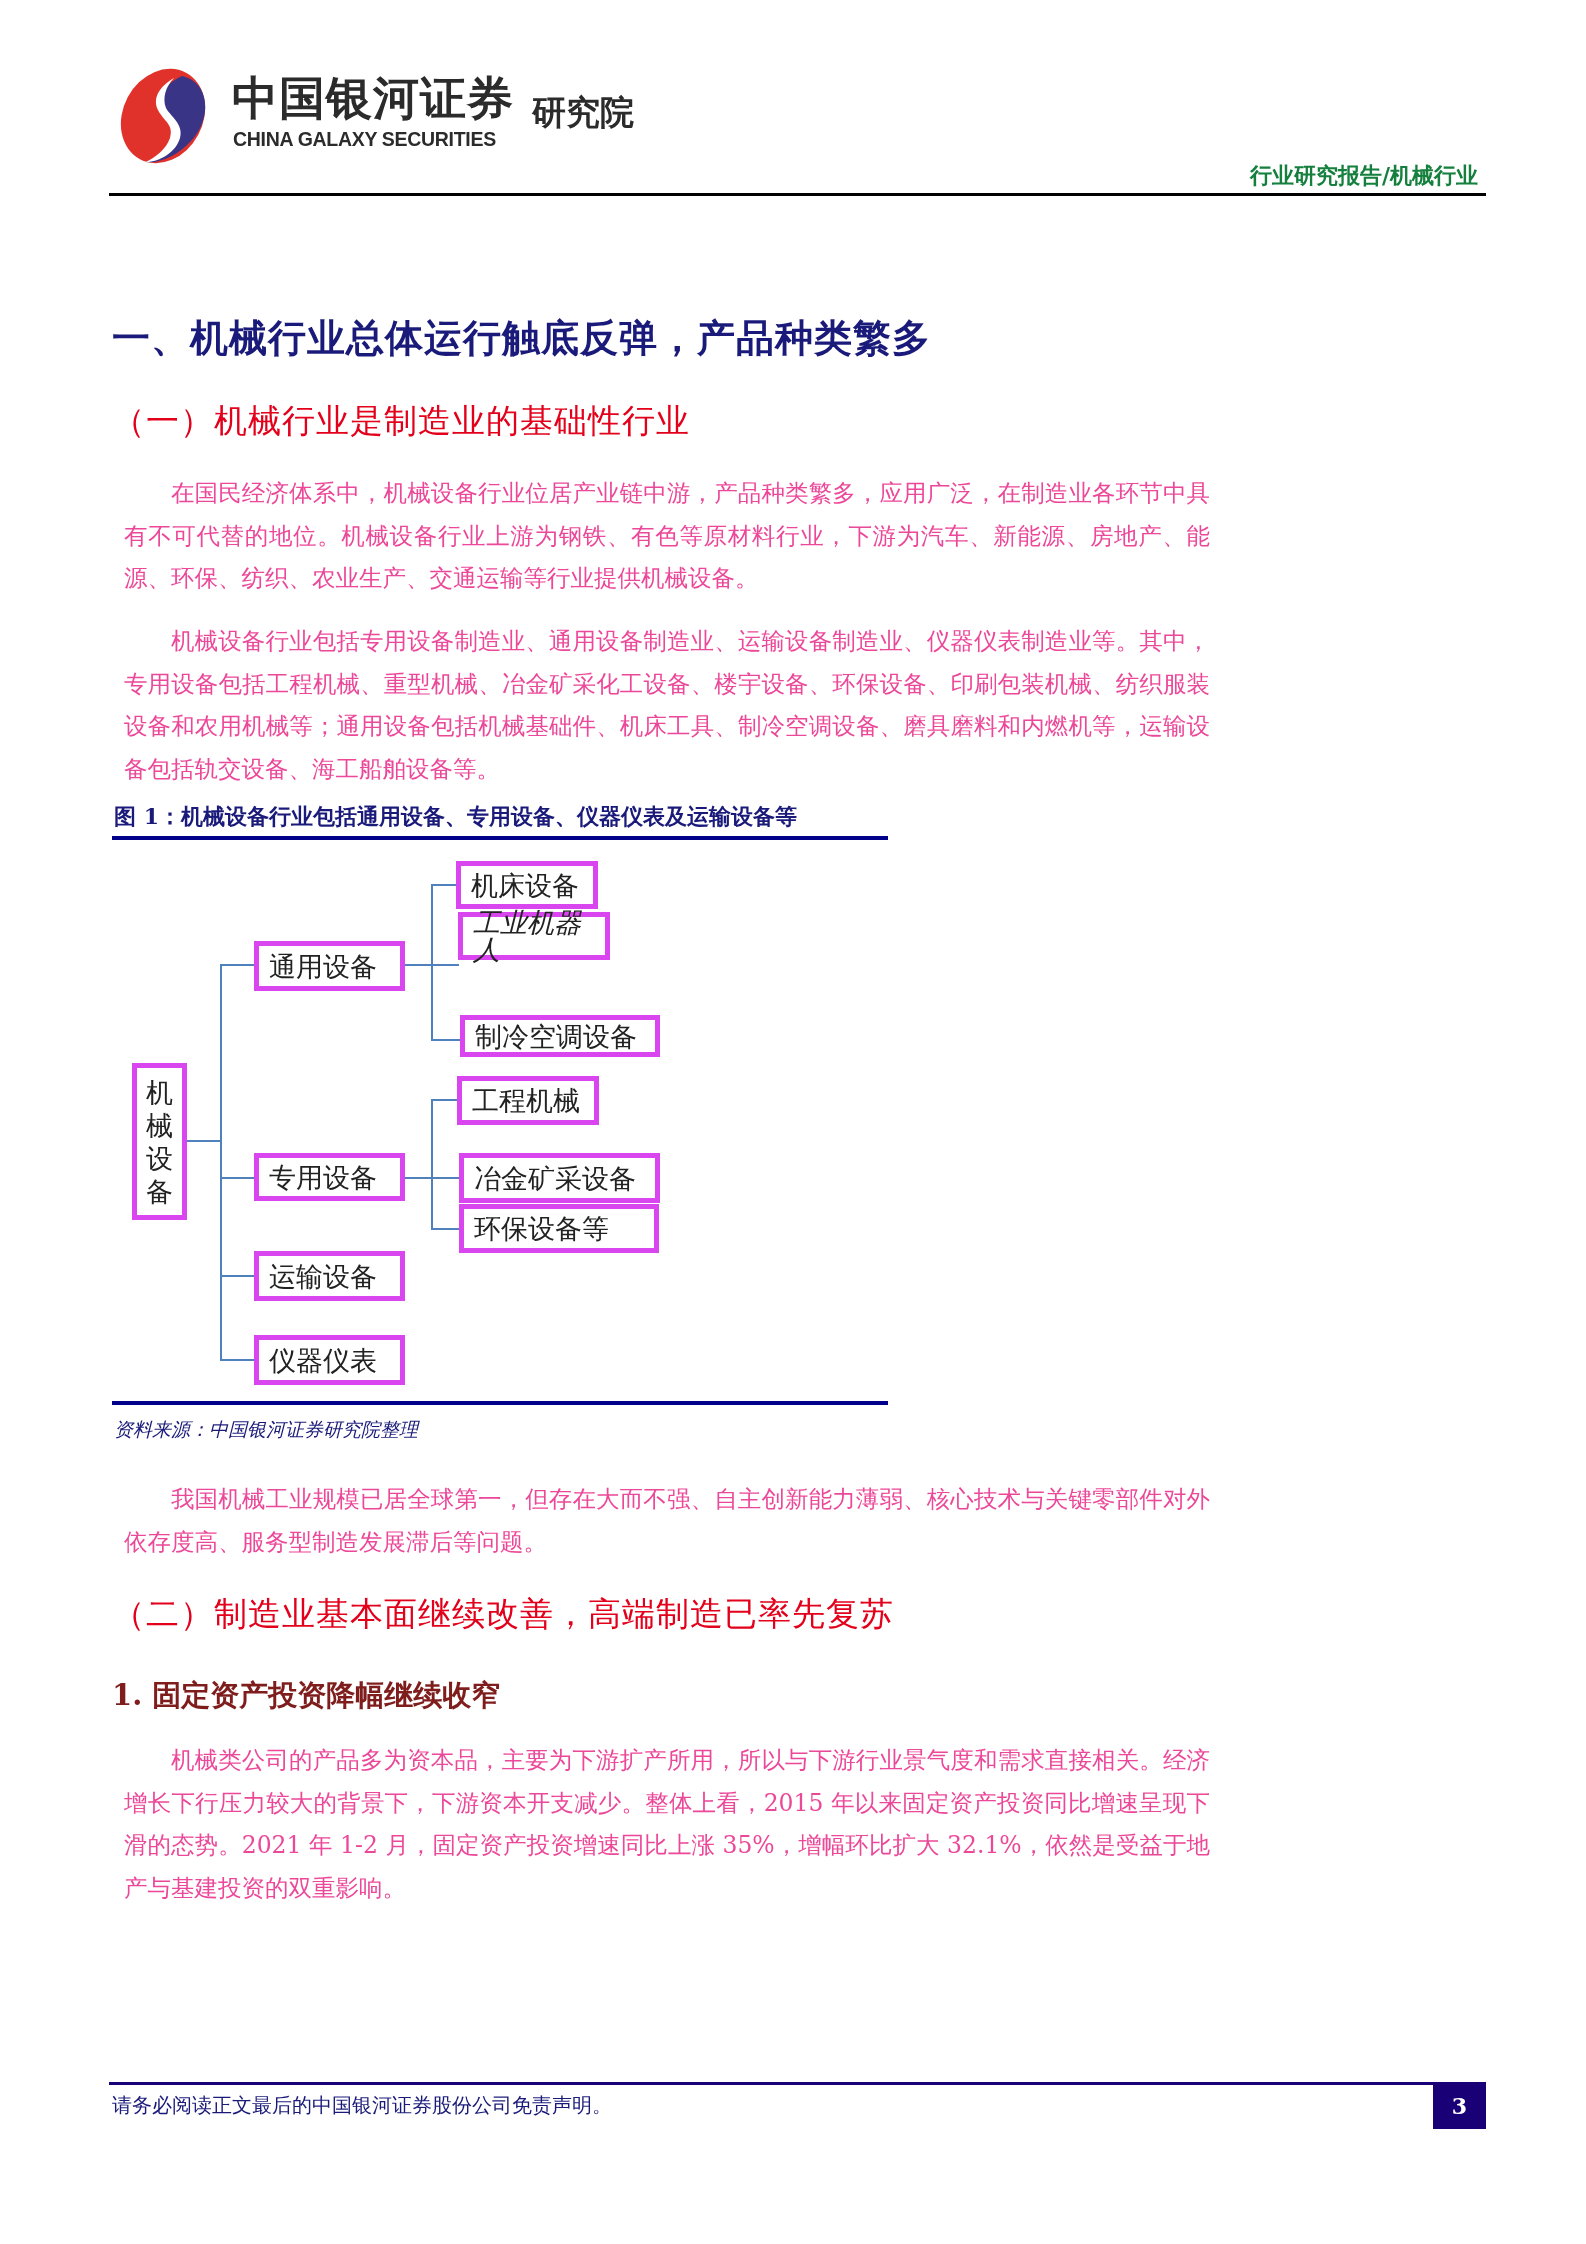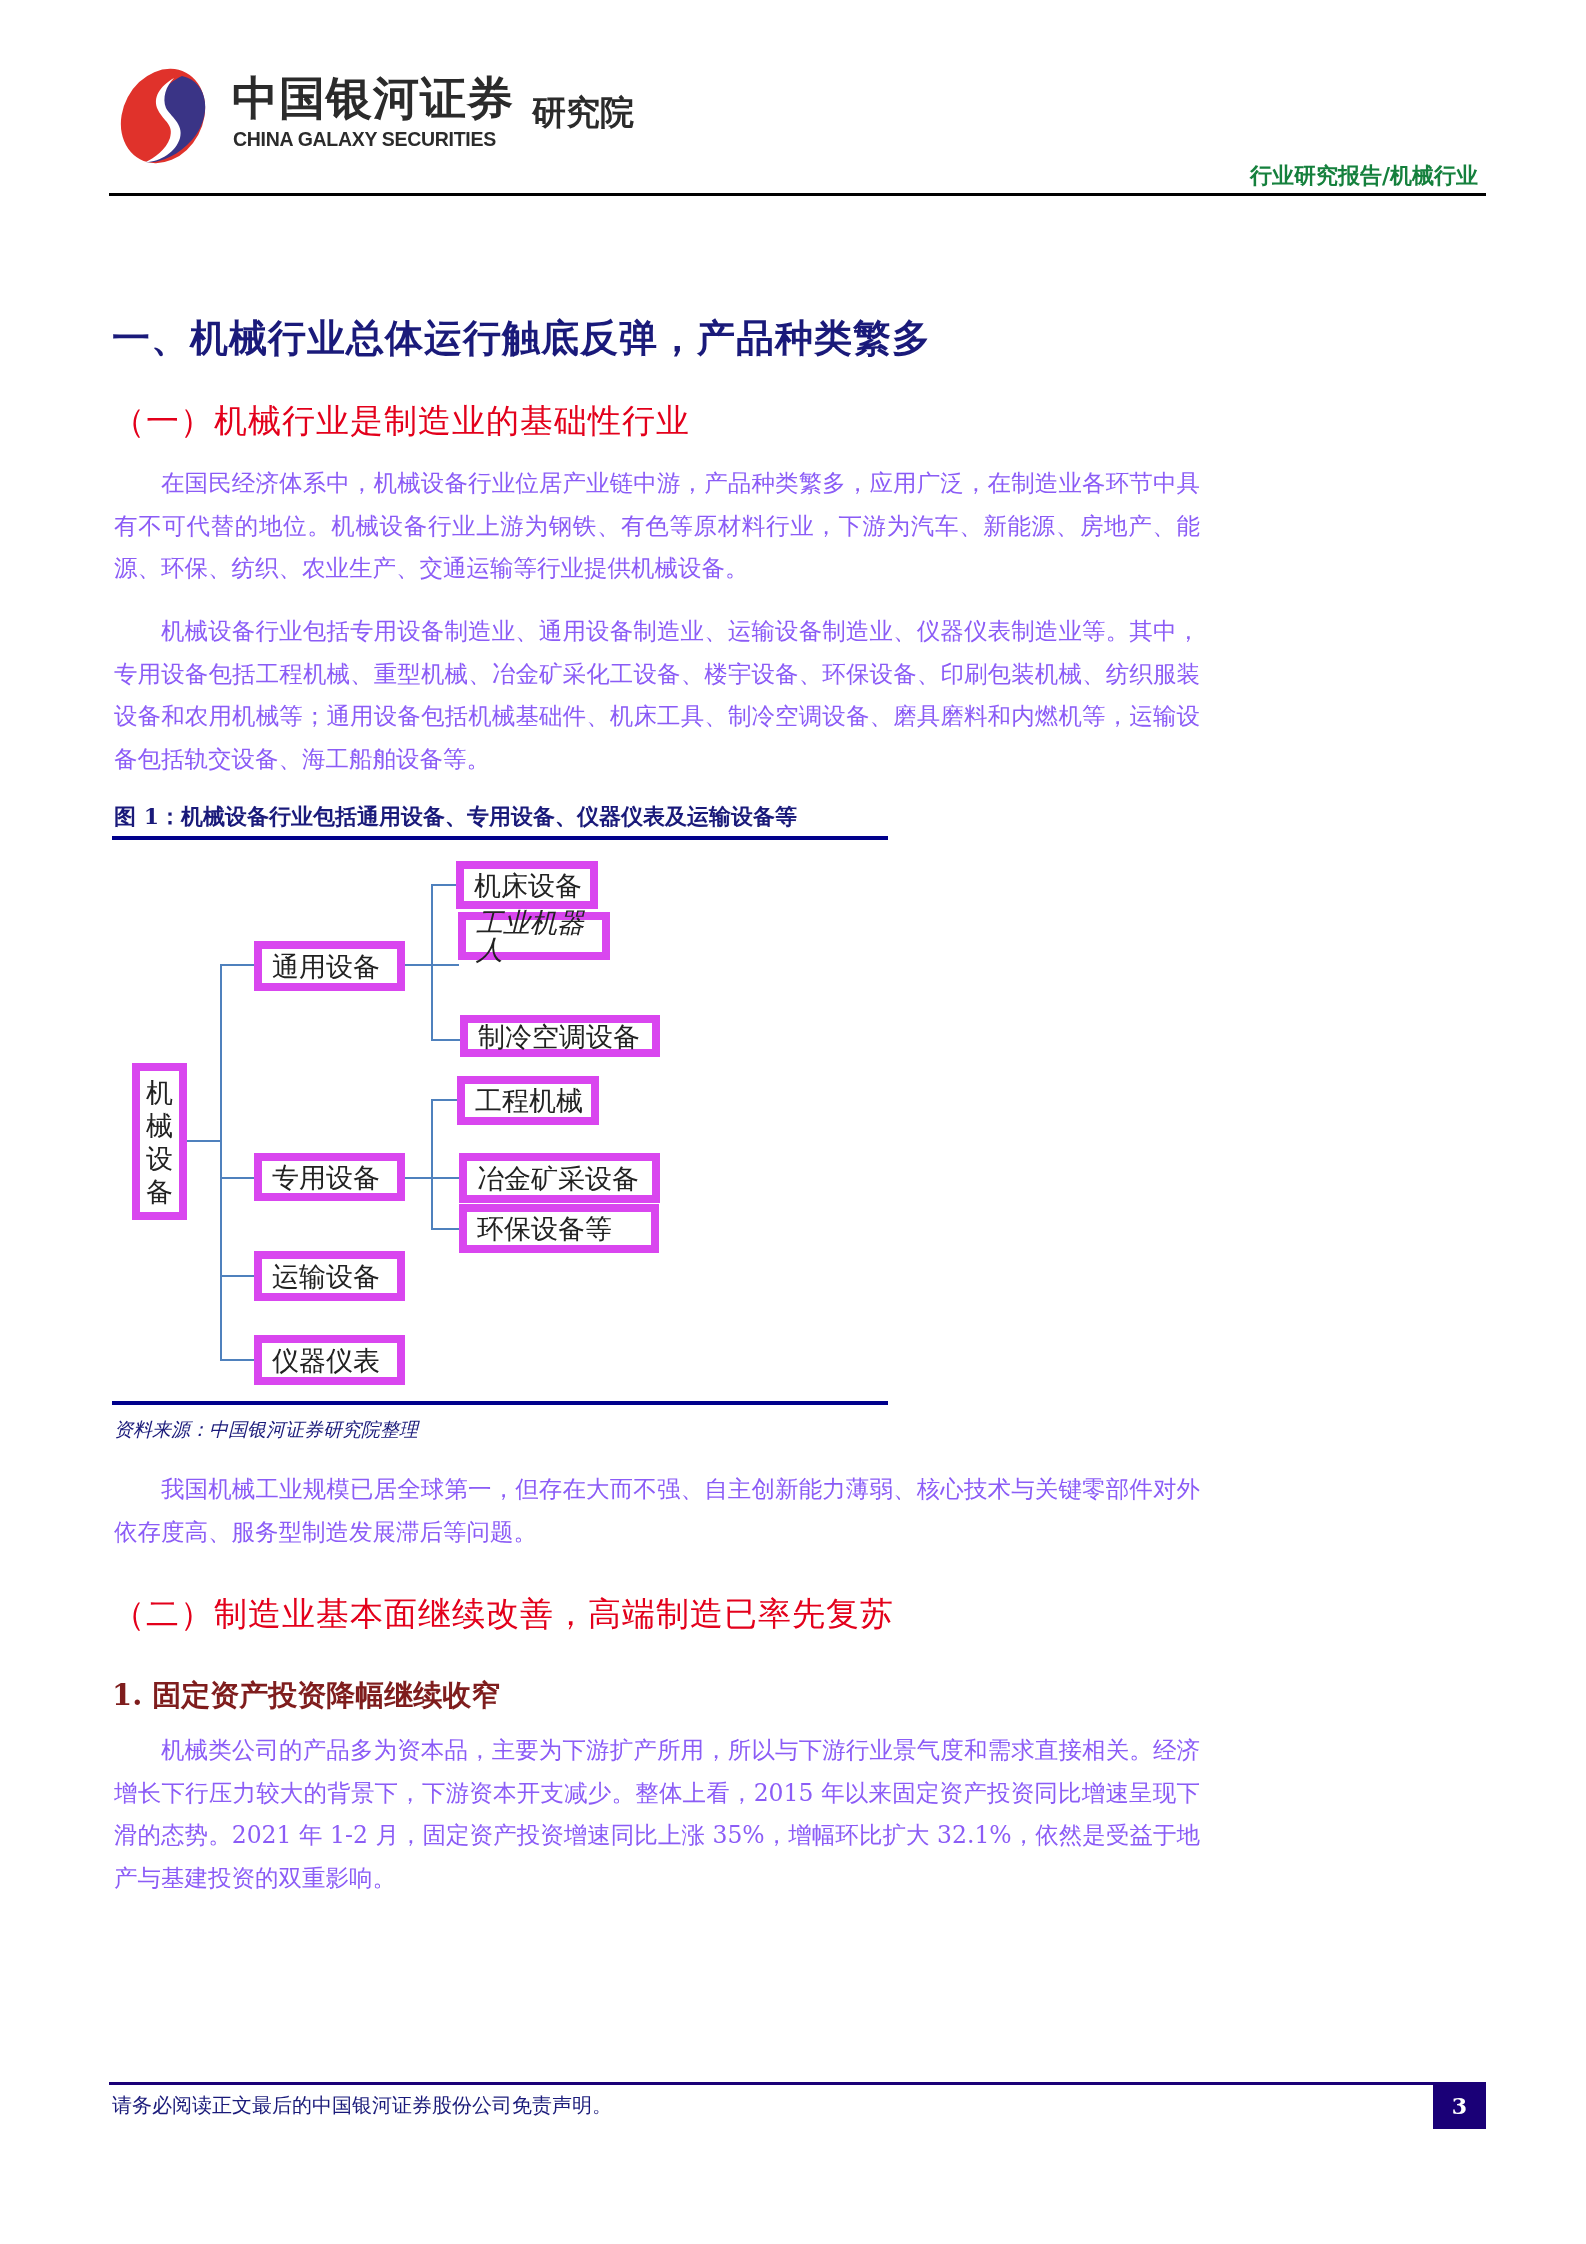--- a/index.html
+++ b/index.html
@@ -18,30 +18,30 @@
   .doc-type { right:108px; top:162px; font-size:22px; font-weight:bold; color:#15803d; line-height:26px; }
   .header-rule { left:109px; top:193px; width:1377px; height:3px; background:#000; }
 
   
   .h1 { left:112px; top:314px; font-size:38px; font-weight:bold; color:#1a1a7a; line-height:48px; letter-spacing:1px; }
   .h2 { left:112px; top:399px; font-size:33px; color:#e3001b; line-height:44px; letter-spacing:1px; }
   .h2b { left:112px; top:1592px; }
   .h3 { left:112px; top:1676px; font-size:29px; font-weight:bold; color:#7f1d1d; line-height:38px; }
 
   
-  .para { left:114px; width:1086px; font-size:23.5px; color:#8b5cf6; line-height:42.5px;
-          text-align:justify; text-indent:2em; margin:0; }
+  .para { left:114px; width:1086px; font-size:23.5px; color:#ec4899; line-height:42.5px;
+          text-align:justify; text-indent:2em; margin:10px; }
 
   
   .fig-caption { left:114px; top:802px; font-size:22px; font-weight:bold; color:#1a1a7a; line-height:28px; }
   .fig-rule-top { left:112px; top:836px; width:776px; height:4px; background:#00008b; }
   .fig-rule-bottom { left:112px; top:1401px; width:776px; height:4px; background:#00008b; }
   .fig-source { left:114px; top:1416px; font-size:19px; font-style:italic; color:#1a1a7a; line-height:26px; }
 
-  .box { position:absolute; border:8px solid #d946ef; background:#fff; box-sizing:border-box;
+  .box { position:absolute; border:5px solid #d946ef; background:#fff; box-sizing:border-box;
          font-family:"DejaVu Serif","Liberation Serif",serif; font-size:27px; color:#222;
          display:flex; align-items:center; padding-left:10px; line-height:1; }
   .box-root { flex-direction:column; justify-content:center; align-items:center; padding:0;
               font-size:27px; line-height:33px; }
   .line { position:absolute; background:#4f81bd; }
 
   
   .footer-rule { left:109px; top:2082px; width:1377px; height:3px; background:#1a0077; }
   .footer-text { left:112px; top:2092px; font-size:20px; color:#1a1a7a; line-height:26px; }
   .page-num { left:1433px; top:2083px; width:53px; height:46px; background:#1a0077; color:#fff;

